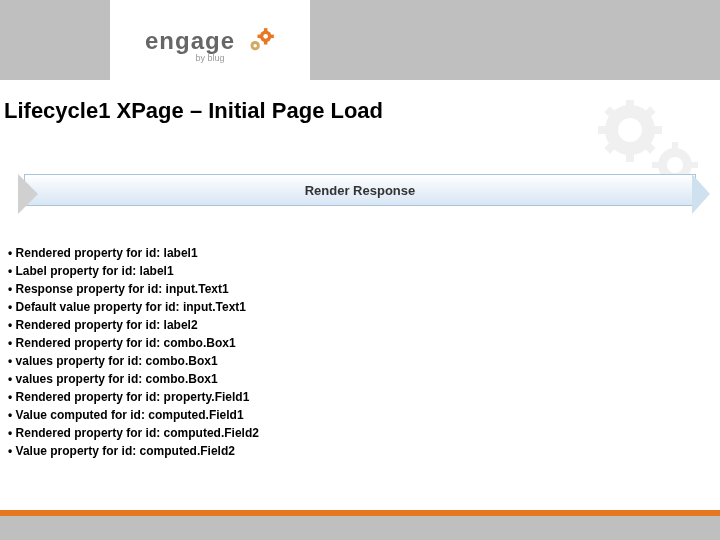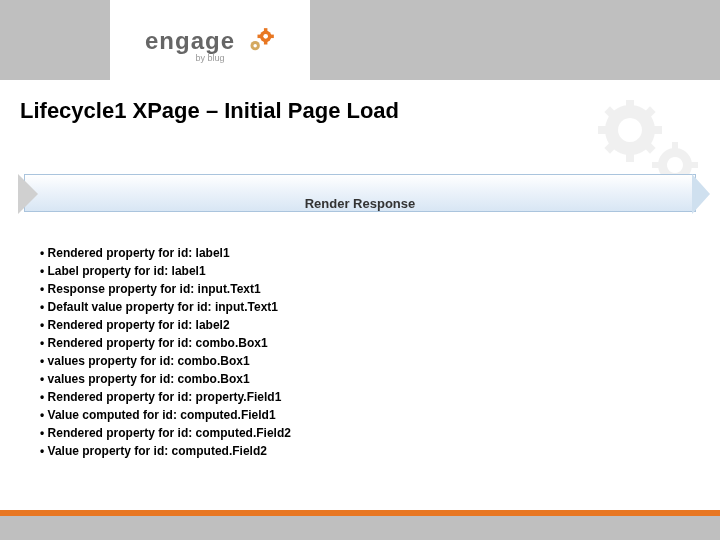--- a/index.html
+++ b/index.html
@@ -51,21 +51,21 @@
     }
     .gear-svg {
       vertical-align: middle;
     }
     .top-gray-right {
       flex: 1;
       background: #bfbfbf;
       height: 80px;
     }
     .title-row {
-      padding: 8px 20px 20px 20px;
+      padding: 8px 20px 20px 4px;
     }
     .title-text {
       font-size: 22px;
       font-weight: bold;
       color: #000;
     }
     .decorative-gears {
       position: absolute;
       right: 15px;
       top: 100px;
@@ -85,45 +85,45 @@
       border-top: 20px solid transparent;
       border-bottom: 20px solid transparent;
       border-left: 20px solid #d0d0d0;
       z-index: 2;
     }
     .banner-main {
       position: absolute;
       left: 6px;
       right: 6px;
       top: 0;
-      height: 38px;
+      height: 32px;
       background: linear-gradient(to bottom, #ffffff 0%, #eef4fb 40%, #d8e6f4 100%);
       border: 1px solid #aac4dd;
       display: flex;
-      align-items: flex-end;
+      align-items: center;
       justify-content: center;
     }
     .banner-chevron-right {
       position: absolute;
       right: -8px;
       top: 0;
       width: 0;
       height: 0;
       border-top: 20px solid transparent;
       border-bottom: 20px solid transparent;
       border-left: 18px solid #cfe0ef;
       z-index: 3;
     }
     .banner-label {
       font-size: 13px;
       font-weight: bold;
       color: #333;
     }
     .bullets {
-      padding: 10px 40px;
+      padding: 10px 8px;
     }
     .bullet-item {
       font-size: 12px;
       font-weight: bold;
       color: #000;
       line-height: 1.5;
     }
     .bottom-stripe-container {
       position: absolute;
       bottom: 0;

